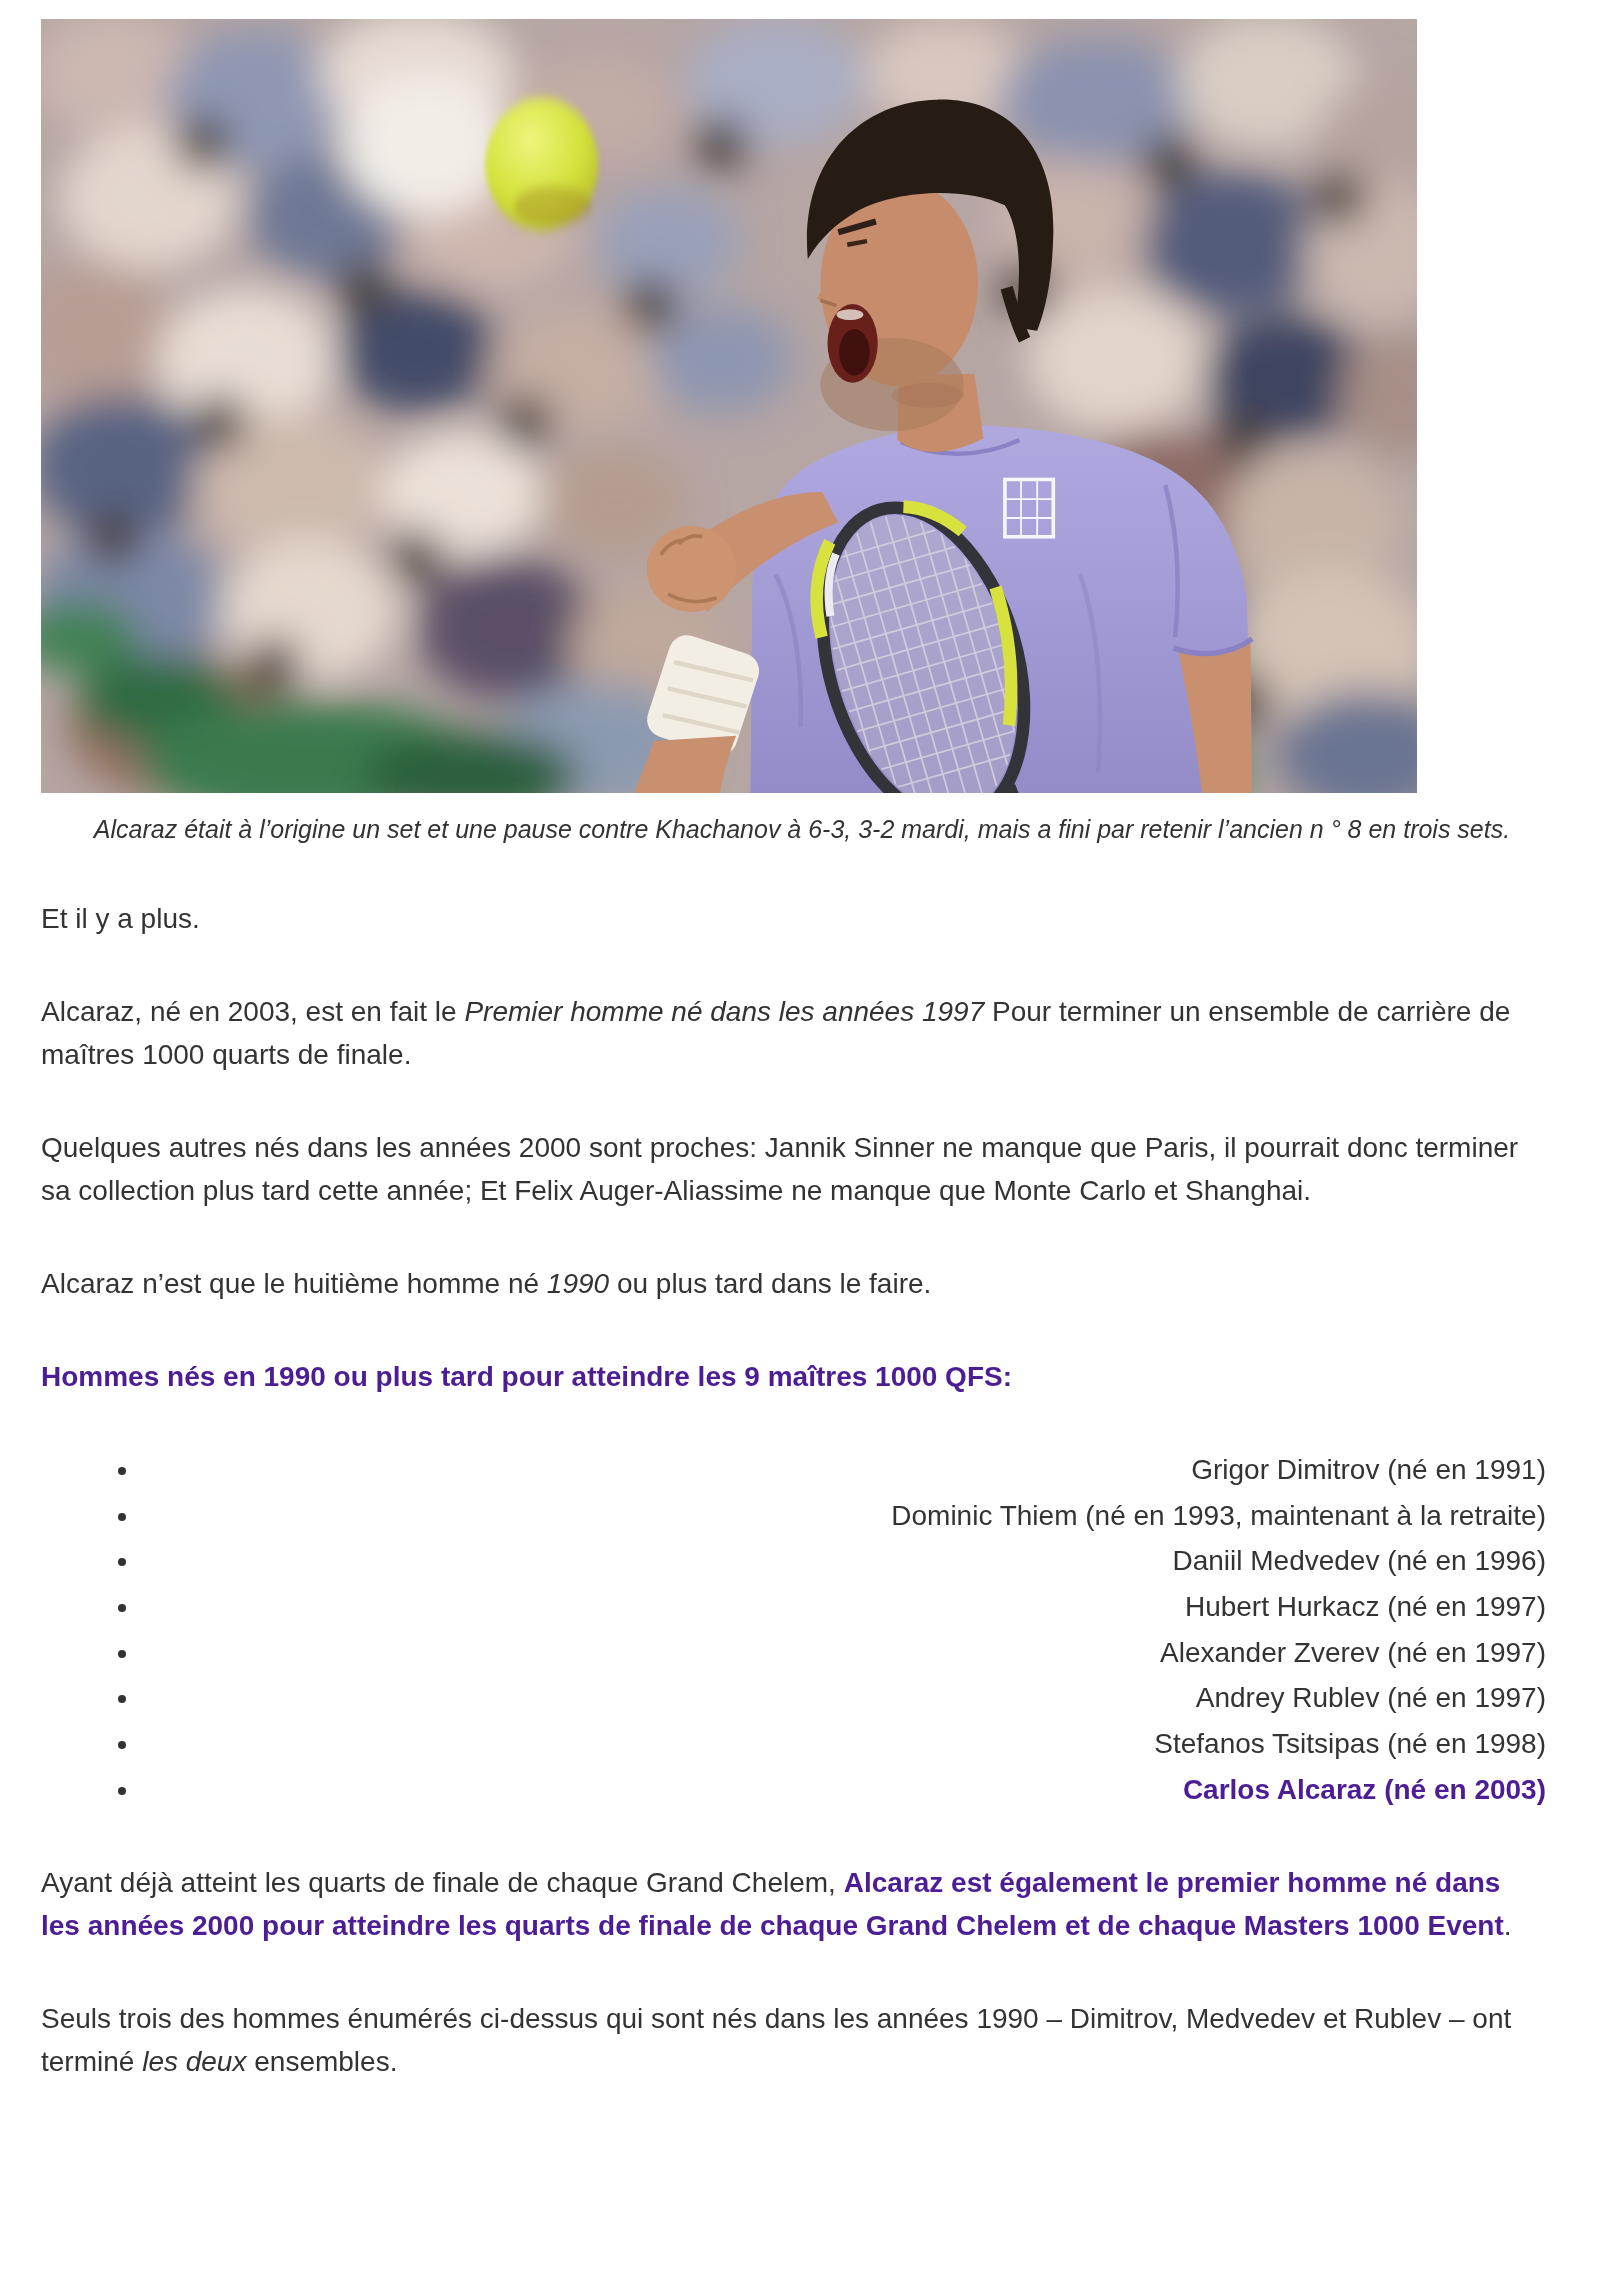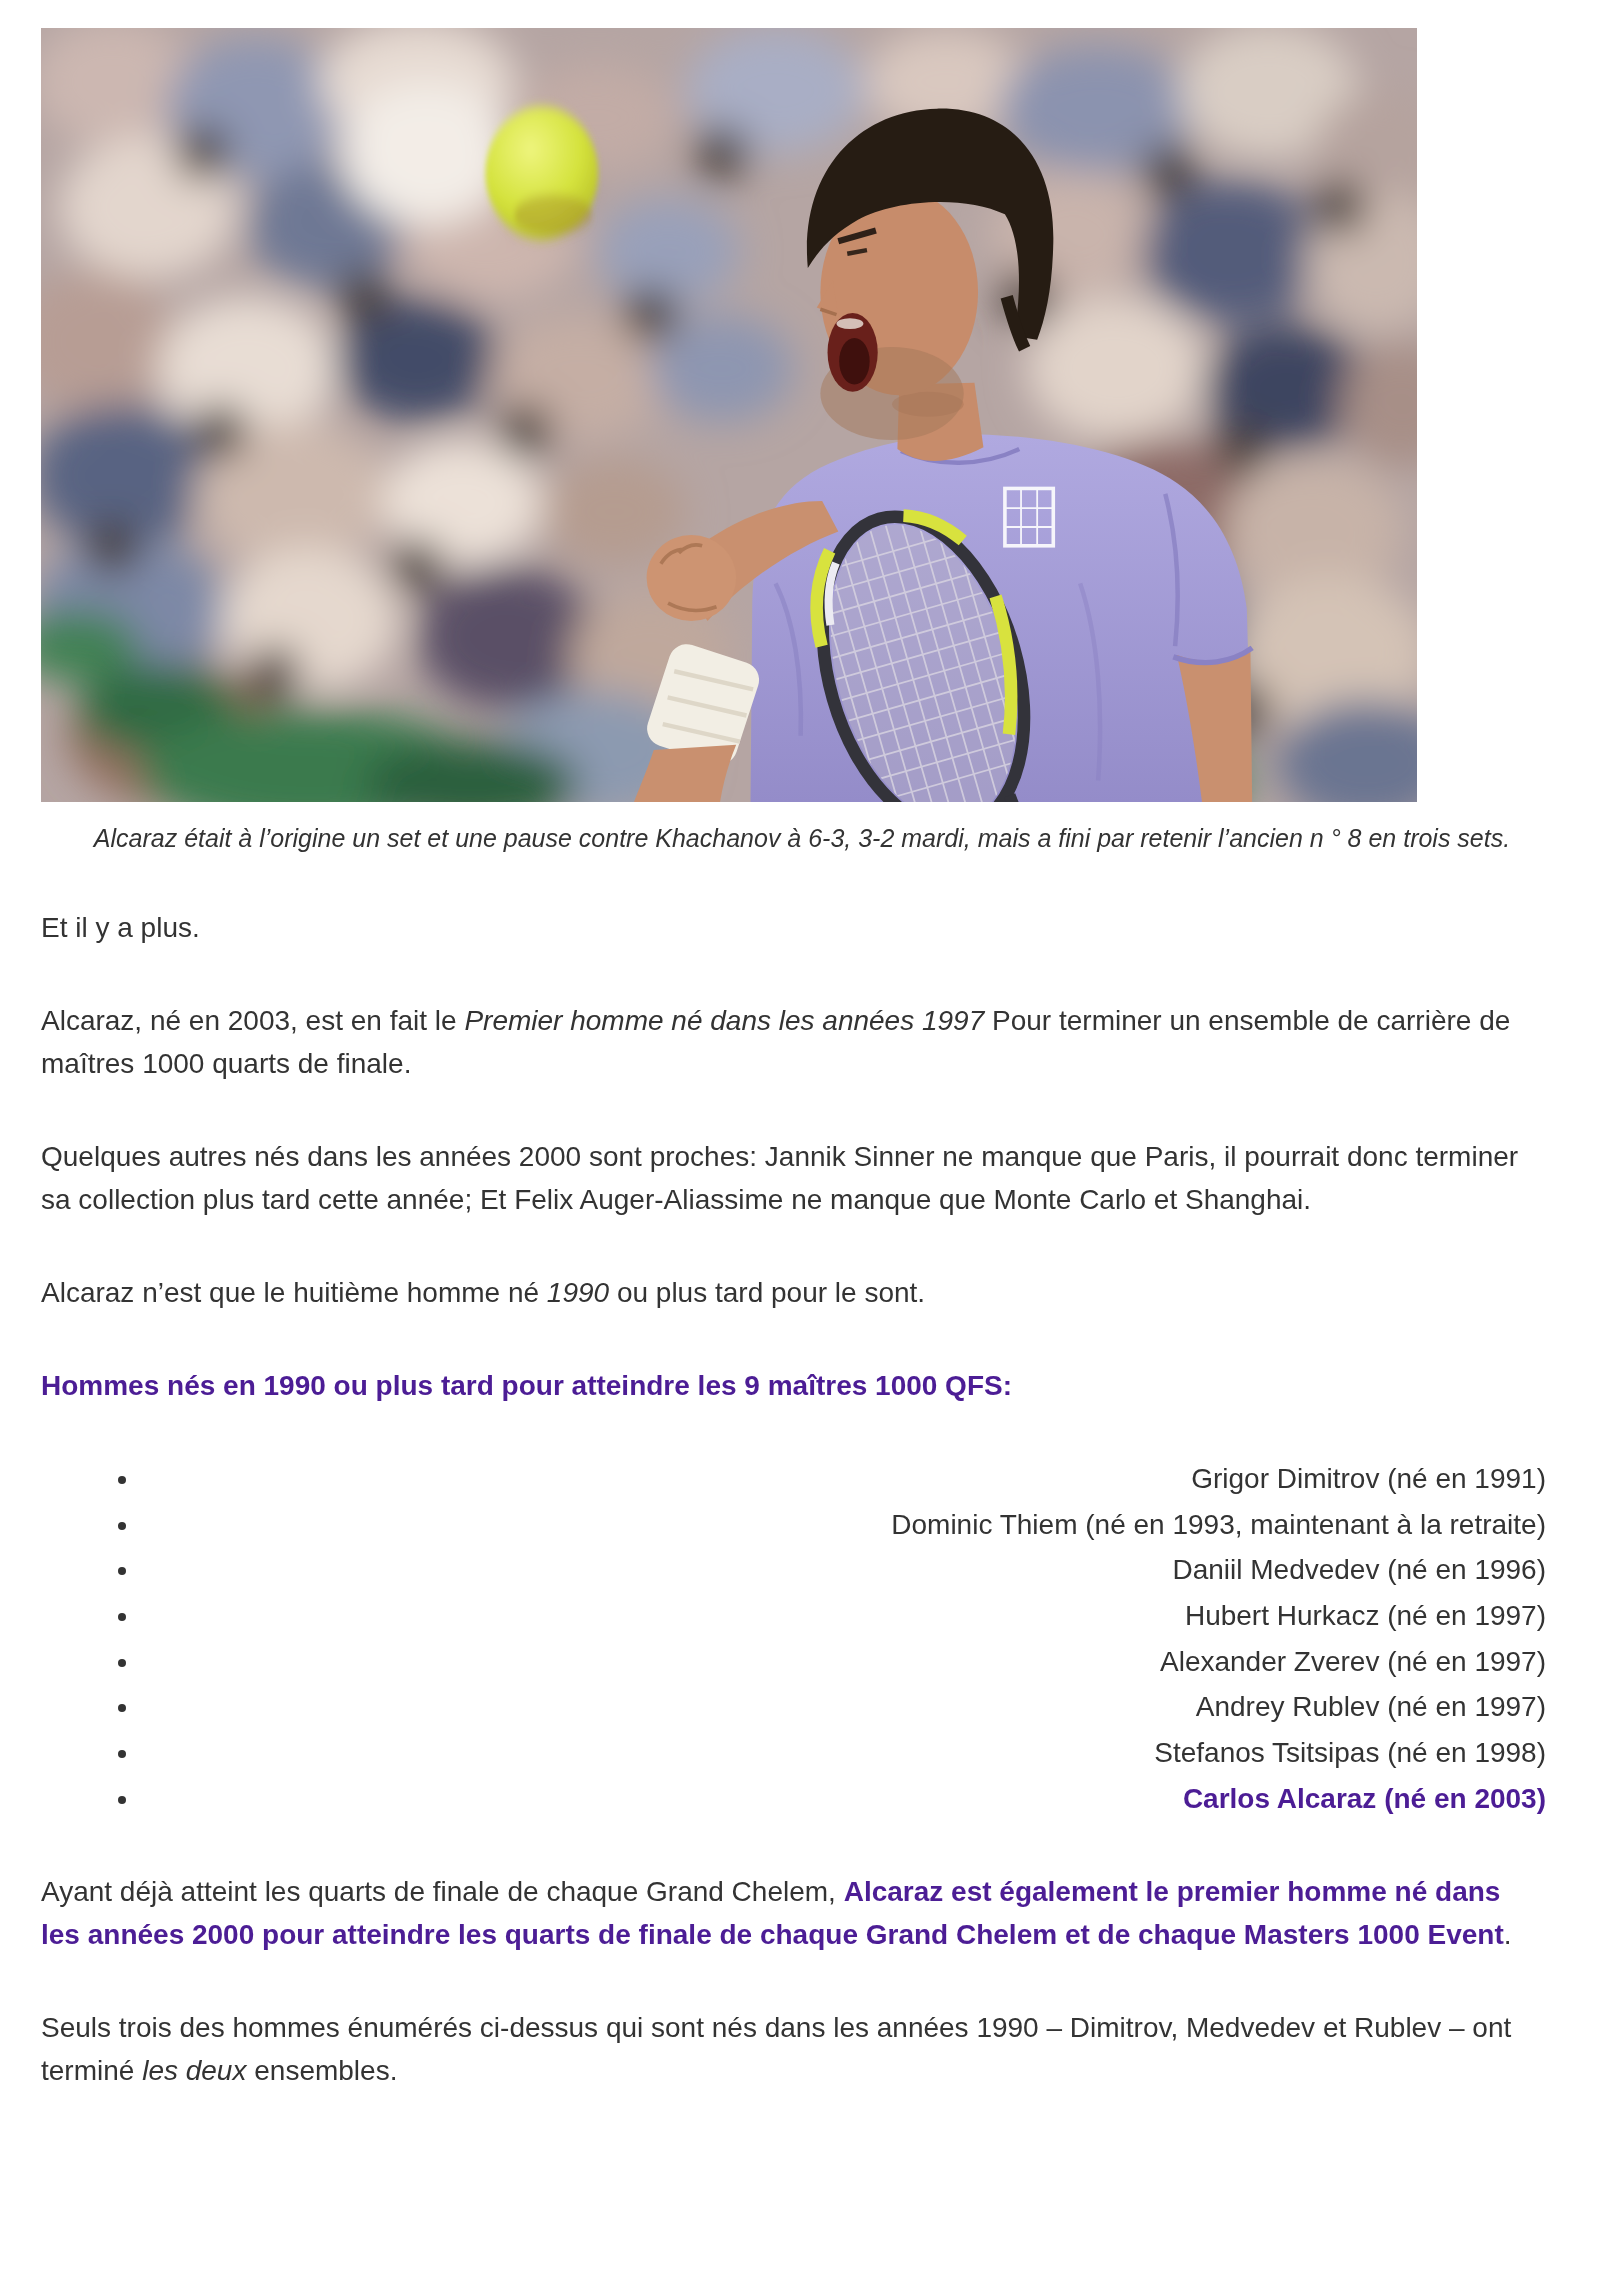--- a/index.html
+++ b/index.html
@@ -1,18 +1,18 @@
 <!DOCTYPE html>
 <html style="font-size:14.3px"><head>
 <meta charset="utf-8">
 <style>
   html,body{margin:0;padding:0;background:#ffffff;}
   .page{position:relative;width:1617px;height:2294px;background:#ffffff;overflow:hidden;
         font-family:"Liberation Sans",sans-serif;color:#333333;}
-  figure{margin:0;padding:28px 0 0 41px;}
+  figure{margin:0;padding:19px 0 0 41px;}
   .photo{width:1376px;height:774px;overflow:hidden;background:#b5a5a3;}
   .photo svg{display:block;}
   figcaption{width:1522px;margin-top:18px;font-style:italic;font-size:25px;line-height:36px;
              color:#333333;text-align:center;}
   .body-text{width:1505px;margin:50px 0 8px 41px;font-size:28px;line-height:43px;}
   .body-text p{margin:0 0 50px 0;}
   .body-text em{font-style:italic;}
   .body-text strong{font-weight:bold;color:#4c1d95;}
   ul.players{margin:50px 0;padding-left:100px;list-style:disc;text-align:right;}
   ul.players li{margin:0 0 2.7px 0;}
@@ -184,21 +184,21 @@
   </figure>
 
   <div class="body-text">
 
     <p><span>Et il y a plus.</span></p>
 
     <p><span>Alcaraz, né en 2003, est en fait le </span><em>Premier homme né dans les années 1997</em><span> Pour terminer un ensemble de carrière de maîtres 1000 quarts de finale.</span></p>
 
     <p><span>Quelques autres nés dans les années 2000 sont proches: Jannik Sinner ne manque que Paris, il pourrait donc terminer sa collection plus tard cette année; Et Felix Auger-Aliassime ne manque que Monte Carlo et Shanghai.</span></p>
 
-    <p><span>Alcaraz n’est que le huitième homme né </span><em>1990</em><span> ou plus tard pour le sont.</span></p>
+    <p><span>Alcaraz n’est que le huitième homme né </span><em>1990</em><span> ou plus tard dans le faire.</span></p>
 
     <p><strong>Hommes nés en 1990 ou plus tard pour atteindre les 9 maîtres 1000 QFS:</strong></p>
 
     <ul class="players">
       <li><span>Grigor Dimitrov (né en 1991)</span></li>
       <li><span>Dominic Thiem (né en 1993, maintenant à la retraite)</span></li>
       <li><span>Daniil Medvedev (né en 1996)</span></li>
       <li><span>Hubert Hurkacz (né en 1997)</span></li>
       <li><span>Alexander Zverev (né en 1997)</span></li>
       <li><span>Andrey Rublev (né en 1997)</span></li>

